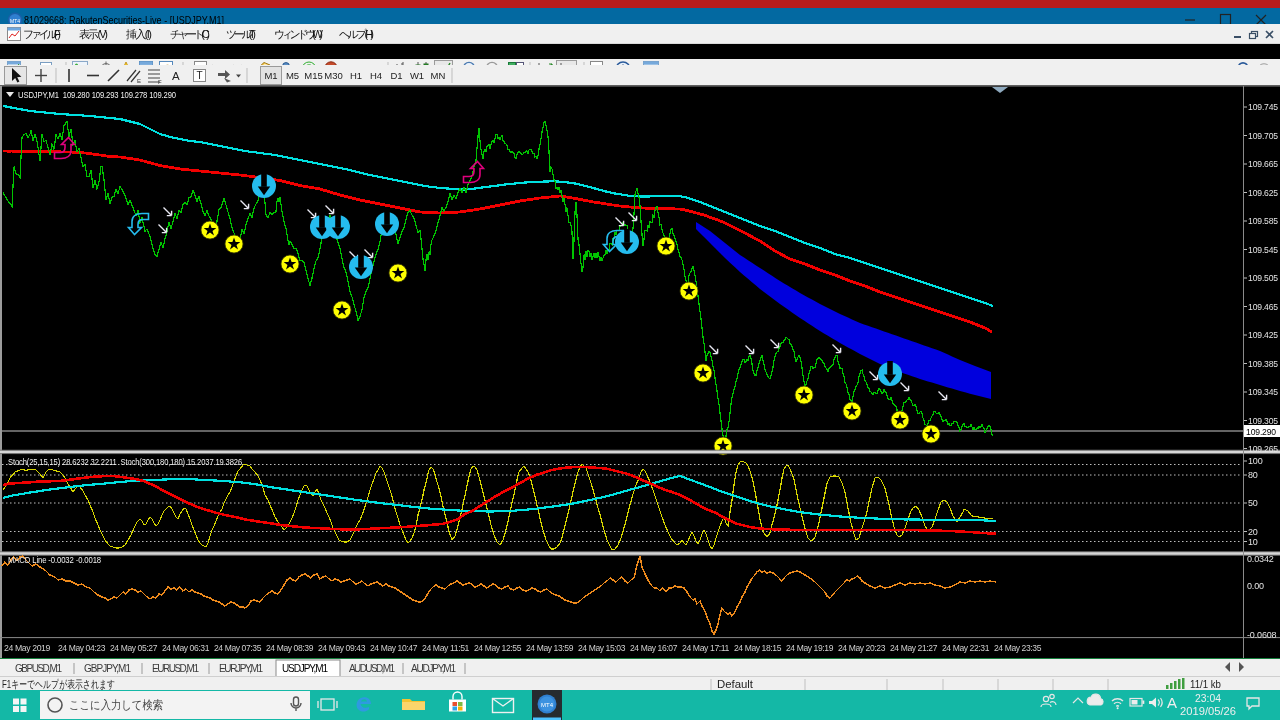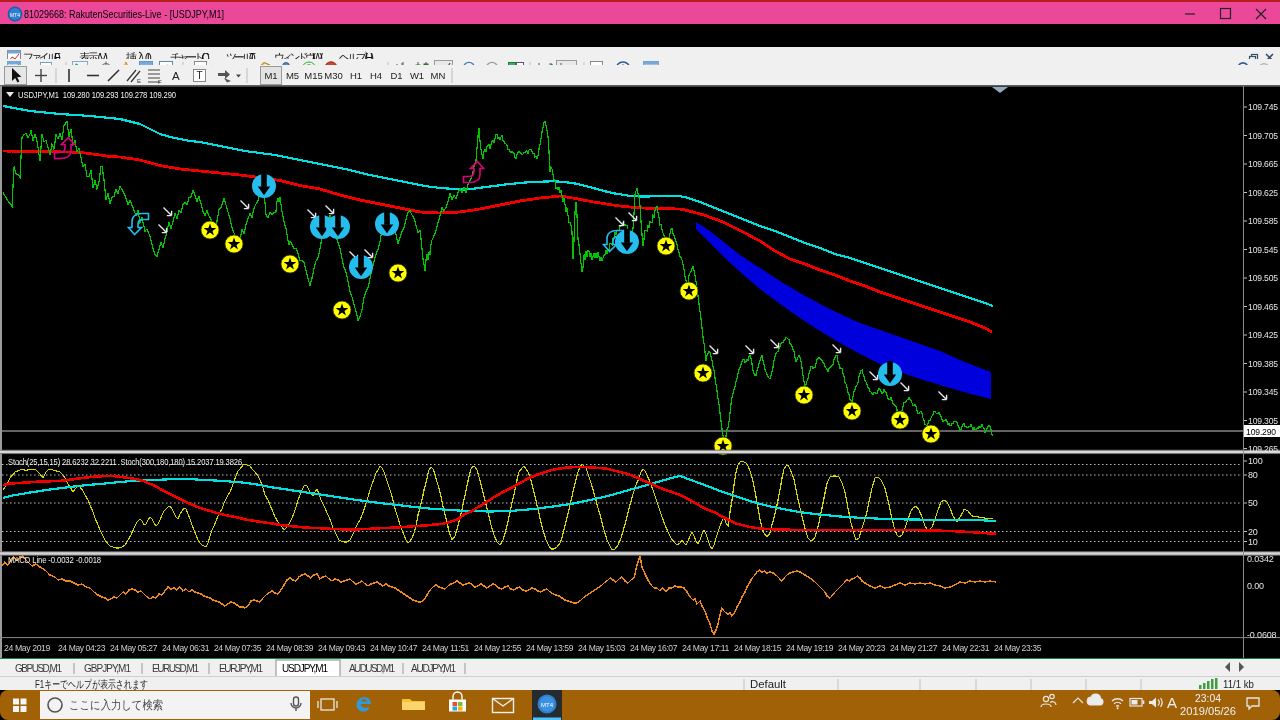--- a/index.html
+++ b/index.html
@@ -3,37 +3,37 @@
 * { margin:0; padding:0; box-sizing:border-box; }
 html,body { width:1280px; height:720px; overflow:hidden; background:#000;
   font-family:"Liberation Sans",sans-serif; }
 .abs { position:absolute; }
 .lbl { font-family:"Liberation Sans",sans-serif; font-size:9px; letter-spacing:-0.15px; }
 .axl { font-family:"Liberation Sans",sans-serif; font-size:8.6px; letter-spacing:-0.4px; }
 .tb { background:#f0f0f0; }
 </style></head>
 <body>
 
-<div class="abs" style="left:0;top:0;width:1280px;height:24px;background:#ec4899;border-top:2px solid #b91c1c;">
+<div class="abs" style="left:0;top:0;width:1280px;height:24px;background:#0369a1;border-top:8px solid #b91c1c;">
   <svg class="abs" style="left:7px;top:4px" width="16" height="16">
     <circle cx="8" cy="8" r="7.4" fill="#1b5fa8"></circle>
       <circle cx="8" cy="8" r="6" fill="#2f7fd0"></circle>
     <text x="8" y="10.5" font-size="5" fill="#fff" text-anchor="middle" font-family="Liberation Sans">MT4</text>
     </svg>
   <svg class="abs" style="left:0;top:0" width="400" height="24">
       <text x="24" y="16" font-family="Liberation Sans" font-size="11" fill="#000" textLength="200" lengthAdjust="spacingAndGlyphs">81029668: RakutenSecurities-Live - [USDJPY,M1]</text>
     </svg>
   <svg class="abs" style="left:1180px;top:0px" width="100" height="22">
     <line x1="5" y1="12" x2="15" y2="12" stroke="#222" stroke-width="1.2"></line>
     <rect x="40.5" y="6.5" width="10" height="10" fill="none" stroke="#222" stroke-width="1.2"></rect>
     <path d="M76,7 L86,17 M86,7 L76,17" stroke="#222" stroke-width="1.2"></path>
     </svg>
 </div>
 
-<div class="abs tb" style="left:0;top:24px;width:1280px;height:20px;border-bottom:1px solid #d9d9d9;margin-top:23px;">
+<div class="abs tb" style="left:0;top:24px;width:1280px;height:20px;border-bottom:1px solid #d9d9d9;">
   <svg class="abs" style="left:7px;top:3px" width="14" height="14">
     <rect x="0.5" y="0.5" width="13" height="13" fill="#fff" stroke="#888"></rect>
     <rect x="0.5" y="0.5" width="13" height="3" fill="#6ea6dd"></rect>
     <path d="M2,11 L5,7 L8,9 L12,4" stroke="#d22" stroke-width="1" fill="none"></path>
     </svg>
   <svg class="abs" style="left:0;top:0" width="420" height="20">
     <g font-family="Liberation Sans" font-size="11" fill="#111" lengthAdjust="spacingAndGlyphs">
     <text x="23" y="14" textLength="38">ファイル (F)</text>
     <text x="79" y="14" textLength="29">表示 (V)</text>
     <text x="126" y="14" textLength="26">挿入(I)</text>
@@ -514,21 +514,21 @@
   <line x1="465" y1="4" x2="465" y2="15"></line>
         </g>
       </g>
   <g transform="translate(1225,3)" fill="#555">
         <path d="M0,5 L5,0 L5,10 Z"></path>
         <path d="M14,0 L14,10 L19,5 Z"></path>
       </g>
 </svg>
 </div>
 
-<div class="abs tb" style="left:0;top:676px;width:1280px;height:14px;border-top:1px solid #cfcfcf;padding-left:33px;">
+<div class="abs tb" style="left:0;top:676px;width:1280px;height:14px;border-top:1px solid #cfcfcf;">
 <svg width="1280" height="14">
   <text x="2" y="11" font-family="Liberation Sans" font-size="11" fill="#222" textLength="113" lengthAdjust="spacingAndGlyphs">F1キーでヘルプが表示されます</text>
   <text x="717" y="10.5" font-family="Liberation Sans" font-size="11" fill="#222" textLength="36" lengthAdjust="spacingAndGlyphs">Default</text>
   <g stroke="#c0c0c0">
         <line x1="711" y1="2" x2="711" y2="13"></line>
         <line x1="805" y1="2" x2="805" y2="13"></line>
   <line x1="887" y1="2" x2="887" y2="13"></line>
         <line x1="943" y1="2" x2="943" y2="13"></line>
   <line x1="998" y1="2" x2="998" y2="13"></line>
         <line x1="1053" y1="2" x2="1053" y2="13"></line>
@@ -538,21 +538,21 @@
     <rect x="1166" y="8" width="2.5" height="4"></rect>
         <rect x="1170" y="6" width="2.5" height="6"></rect>
     <rect x="1174" y="4" width="2.5" height="8"></rect>
         <rect x="1178" y="2" width="2.5" height="10"></rect>
     <rect x="1182" y="1" width="2.5" height="11"></rect>
       </g>
   <text x="1190" y="11" font-family="Liberation Sans" font-size="10" fill="#222" textLength="31" lengthAdjust="spacingAndGlyphs">11/1 kb</text>
 </svg>
 </div>
 
-<div class="abs" style="left:0;top:690px;width:1280px;height:30px;background:#a16207;border-radius:8px;">
+<div class="abs" style="left:0;top:690px;width:1280px;height:30px;background:#14b8a6;">
 <svg width="1280" height="30">
   <g fill="#f5f5f5">
     <rect x="13" y="8.5" width="6" height="6"></rect>
         <rect x="20.5" y="8.5" width="6" height="6"></rect>
     <rect x="13" y="16" width="6" height="6"></rect>
         <rect x="20.5" y="16" width="6" height="6"></rect>
   </g>
   <rect x="40" y="1" width="270" height="28" fill="#f3f3f3"></rect>
   <circle cx="55" cy="15" r="7" fill="none" stroke="#555" stroke-width="1.6"></circle>
   <text x="69" y="19" font-family="Liberation Sans" font-size="12" fill="#444" textLength="94" lengthAdjust="spacingAndGlyphs">ここに入力して検索</text>

